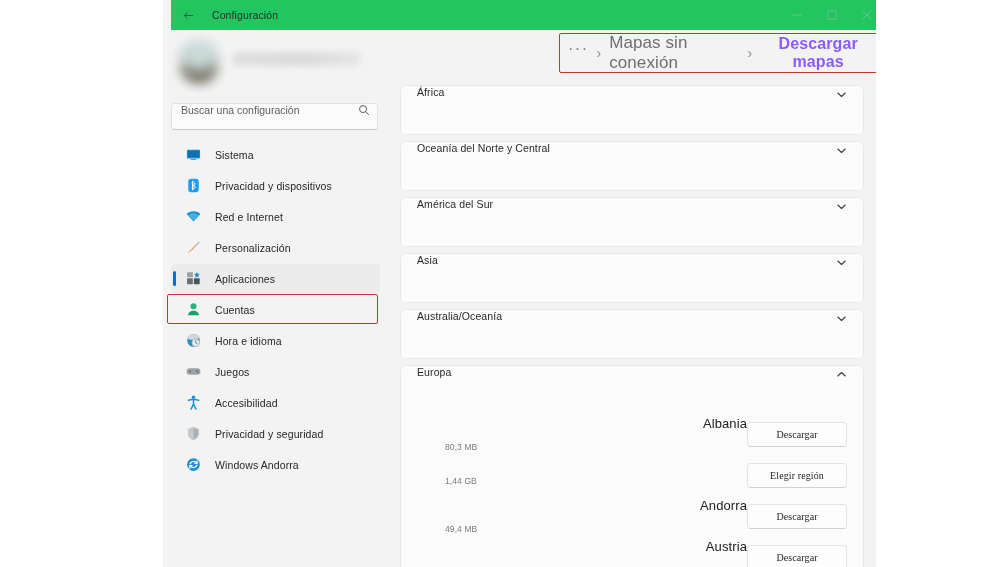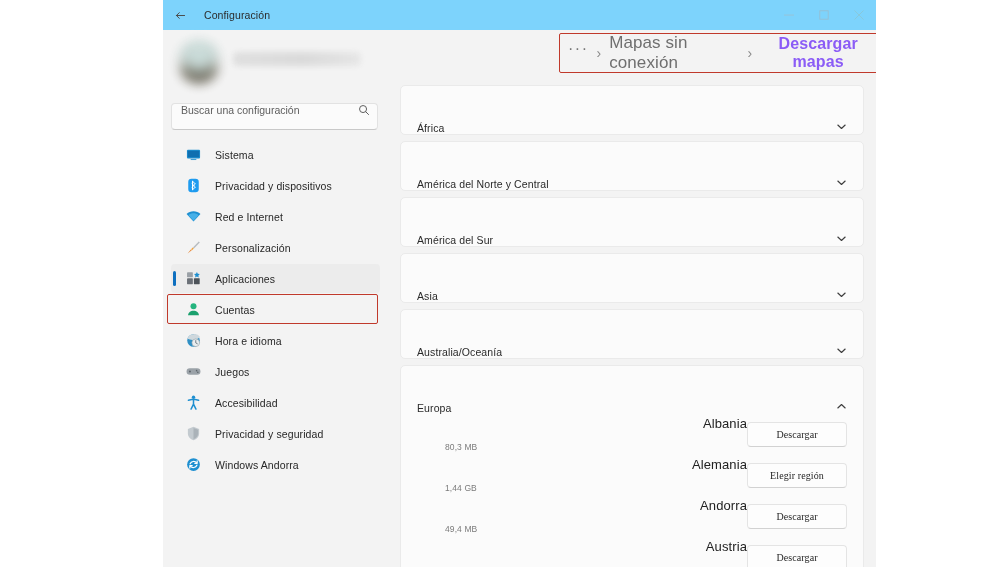--- a/index.html
+++ b/index.html
@@ -15,23 +15,23 @@
   #window {
     position: absolute;
     left: 163px; top: 0px;
     width: 713px; height: 567px;
     background: #f3f3f3;
     overflow: hidden;
   }
 
   
   #titlebar {
-    position: absolute; left: 0; top: 0;
+    position: absolute; left: 8px; top: 0;
     width: 713px; height: 30px;
-    background: #7dd3fc;
+    background: #22c55e;
     display: flex; align-items: center;
   }
   #back-btn {
     width: 26px; height: 26px; margin-left: 4px;
     display: flex; align-items: center; justify-content: center;
     border-radius: 4px;
   }
   #back-btn svg { display: block; }
   #win-title {
     font-size: 10.5px; color: #2b2b2b; margin-left: 11px;
@@ -159,21 +159,21 @@
   .cont-card {
     position: relative;
     margin: 0 12px 6px 12px;
     background: #fbfbfb;
     border: 1px solid #eaeaea;
     border-radius: 5px;
     min-height: 48px;
   }
   .cont-head {
     height: 48px;
-    display: flex; align-items: flex-end;
+    display: flex; align-items: flex-start;
     padding: 0 14px 0 16px;
   }
   .cont-name {
     flex: 1; font-size: 10.5px; color: #2a2a2a; letter-spacing: .1px;
   }
   .chev { width: 16px; height: 16px; display: flex; align-items: center; justify-content: center; color: #4a4a4a; }
   .chev svg { display: block; }
 
   .ctry-list { padding: 0 0 4px 0; }
   .ctry-row {
@@ -406,21 +406,21 @@
           <span class="chev">
             <svg width="11" height="11" viewBox="0 0 12 12" fill="none" stroke="#3d3d3d" stroke-width="1.25" stroke-linecap="round" stroke-linejoin="round">
                 <path d="M2 4.4 6 8.2l4-3.8"></path>
               </svg>
           </span>
         </div>
       </div>
 
       <div class="cont-card">
         <div class="cont-head">
-          <span class="cont-name">América del Norte y Central</span>
+          <span class="cont-name">Oceanía del Norte y Central</span>
           <span class="chev">
             <svg width="11" height="11" viewBox="0 0 12 12" fill="none" stroke="#3d3d3d" stroke-width="1.25" stroke-linecap="round" stroke-linejoin="round">
                 <path d="M2 4.4 6 8.2l4-3.8"></path>
               </svg>
           </span>
         </div>
       </div>
 
       <div class="cont-card">
         <div class="cont-head">
@@ -470,21 +470,20 @@
           <div class="ctry-row">
             <span class="ctry-txt">
               <span class="ctry-name" style="display:block">Albania</span>
               <span class="ctry-size" style="display:block">80,3 MB</span>
             </span>
             <button class="ctry-btn">Descargar</button>
           </div>
 
           <div class="ctry-row">
             <span class="ctry-txt">
-              <span class="ctry-name" style="display:block">Alemania</span>
               <span class="ctry-size" style="display:block">1,44 GB</span>
             </span>
             <button class="ctry-btn">Elegir región</button>
           </div>
 
           <div class="ctry-row">
             <span class="ctry-txt">
               <span class="ctry-name" style="display:block">Andorra</span>
               <span class="ctry-size" style="display:block">49,4 MB</span>
             </span>

